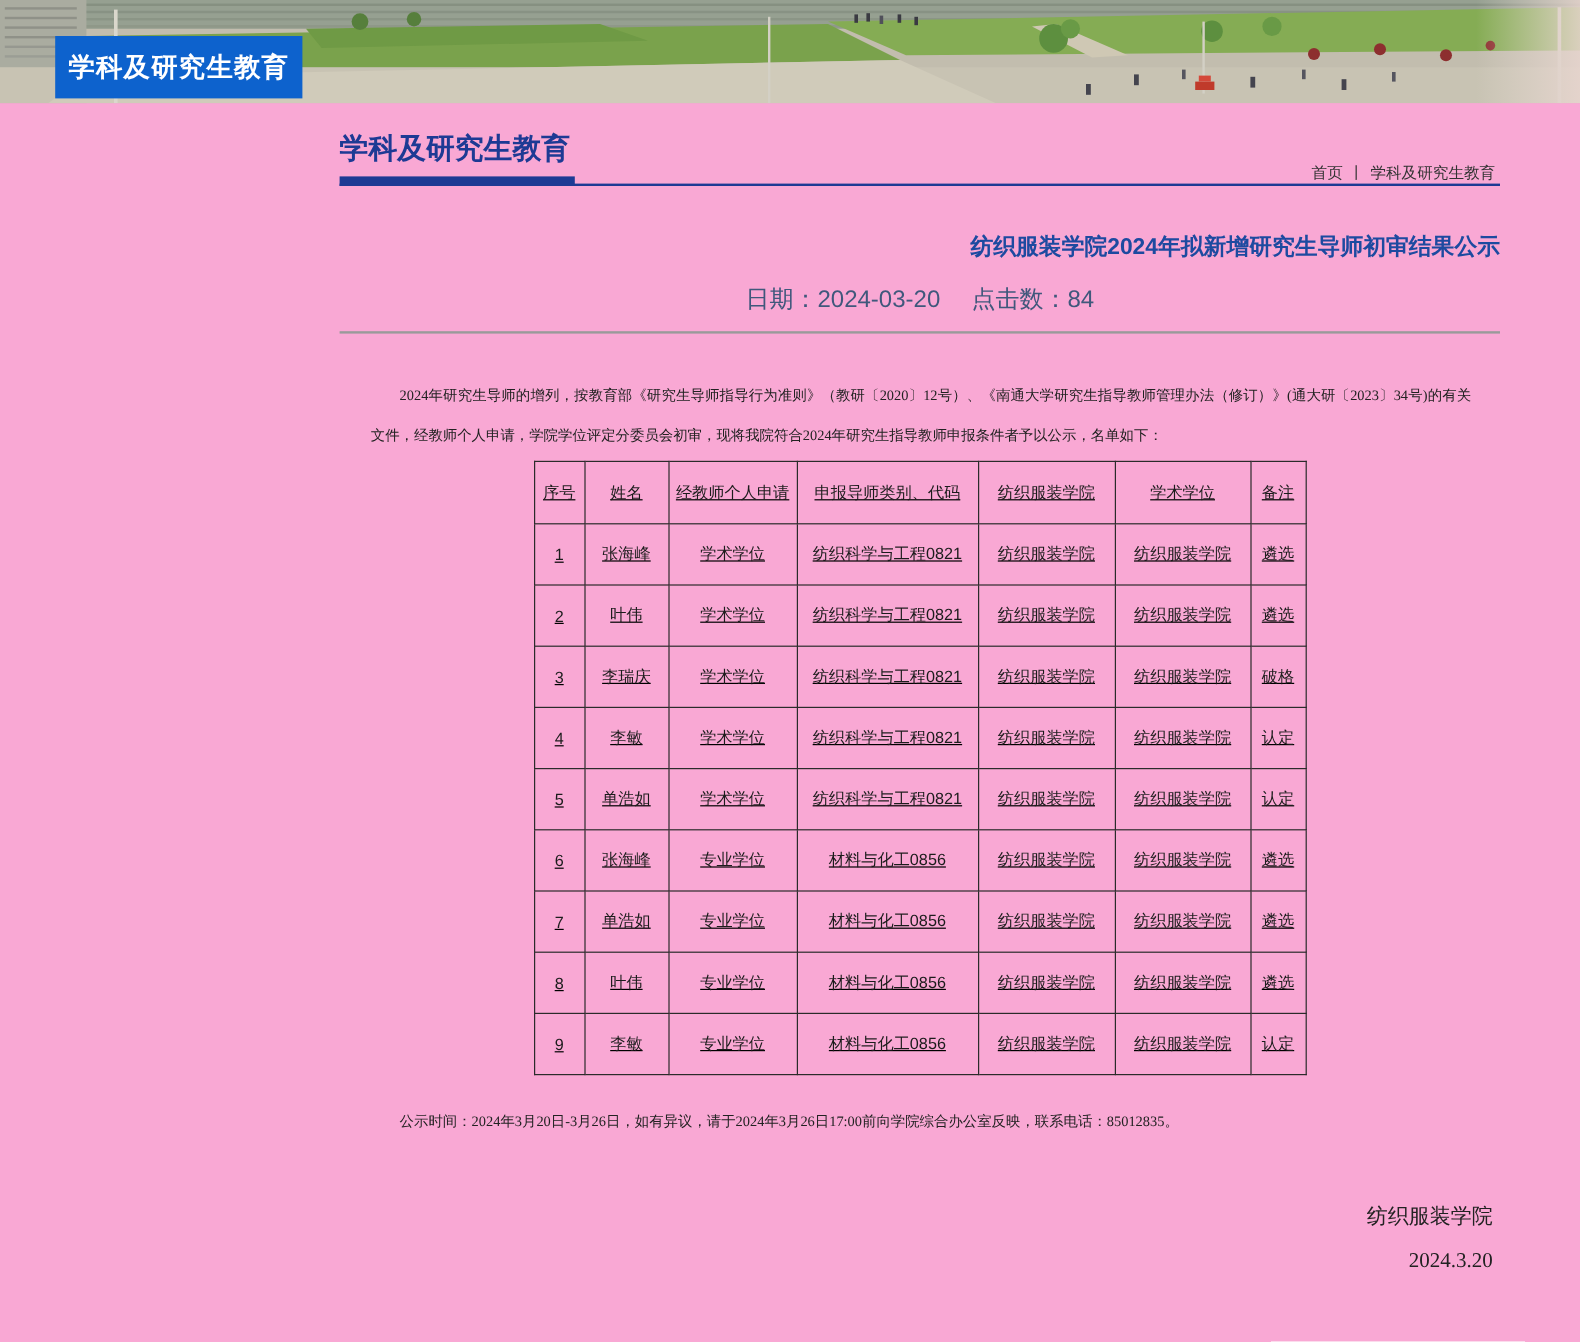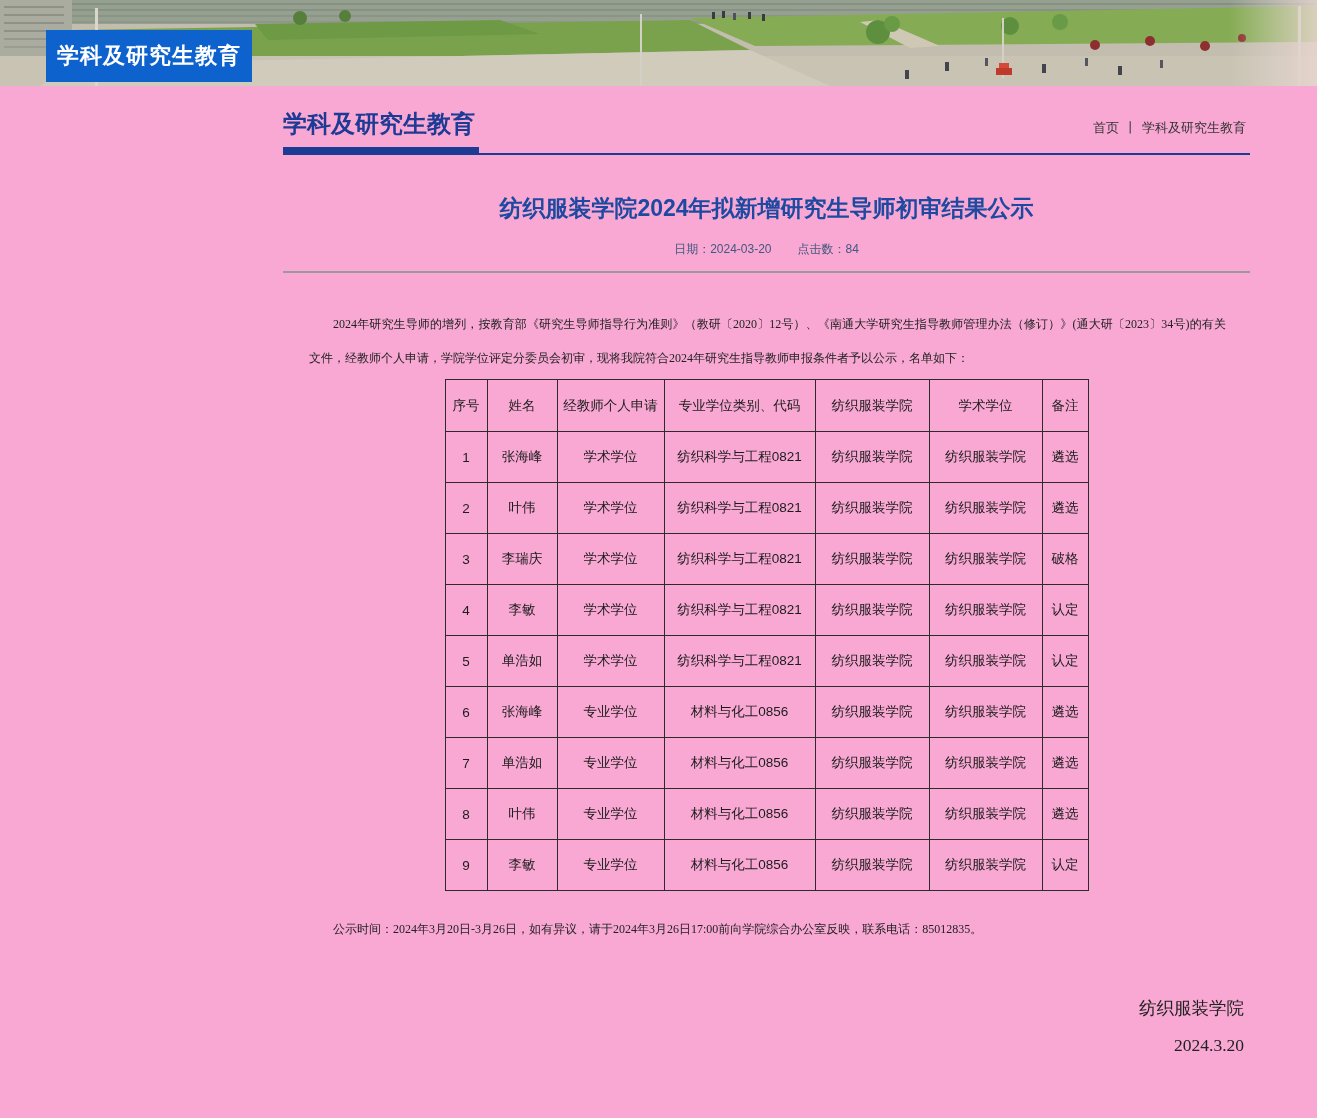--- a/index.html
+++ b/index.html
@@ -15,35 +15,35 @@
     background:#0d62cd; color:#ffffff; display:flex; align-items:center; justify-content:center;
     font-size:22px; font-weight:bold; letter-spacing:1px;
   }
 
   
   .content { width:967px; margin-left:283px; padding-top:22px; }
 
   .page-header { position:relative; border-bottom:2px solid #1d3a94; padding-bottom:13px; }
   .page-title { margin:0; font-size:24px; font-weight:bold; color:#1d3a94; display:inline-block; }
   .thick-bar { position:absolute; left:0; bottom:-2px; width:196px; height:8px; background:#1d3a94; }
-  .breadcrumb { position:absolute; right:4px; bottom:16px; font-size:13px; color:#333333; }
+  .breadcrumb { position:absolute; right:4px; bottom:0; font-size:13px; color:#333333; }
   .breadcrumb a { color:#333333; text-decoration:none; }
   .breadcrumb .sep { margin:0 5px; color:#333333; }
 
-  .article-title { margin:38px 0 0 0; text-align:center; font-size:23px; font-weight:bold; color:#1d4aa0; }
-  .article-meta { margin-top:17px; text-align:center; font-size:12px; color:#40587c; }
+  .article-title { margin:38px 0 0 0; text-align:right; font-size:19px; font-weight:bold; color:#1d4aa0; }
+  .article-meta { margin-top:17px; text-align:center; font-size:20px; color:#40587c; }
   .article-meta .gap { display:inline-block; width:26px; }
   .meta-divider { margin-top:13px; border-top:2px solid #9a9a9a; height:0; }
 
   .body-para {
     margin:34px 24px 0 26px; font-family:"Liberation Serif", serif;
     font-size:12px; line-height:34px; color:#222222; text-indent:2em; text-align:justify;
   }
 
-  table.notice-table { margin:4px auto 0 auto; border-collapse:collapse; table-layout:fixed; }
+  table.notice-table { margin:4px auto 0 auto; border-collapse:collapse; table-layout:fixed;text-decoration:underline; }
   .notice-table th, .notice-table td {
     border:1px solid #2b2b2b; text-align:center; vertical-align:middle;
     font-size:13.5px; font-weight:normal; color:#1c1c1c; padding:0 3px;
   }
   .notice-table th { height:52px; }
   .notice-table td { height:51px; }
   .notice-table th:nth-child(1){width:42px}  .notice-table th:nth-child(2){width:70px}
   .notice-table th:nth-child(3){width:107px} .notice-table th:nth-child(4){width:151px}
   .notice-table th:nth-child(5){width:114px} .notice-table th:nth-child(6){width:113px}
   .notice-table th:nth-child(7){width:46px}
@@ -150,21 +150,21 @@
     <div class="meta-divider"></div>
 
     <p class="body-para">2024年研究生导师的增列，按教育部《研究生导师指导行为准则》（教研〔2020〕12号）、《南通大学研究生指导教师管理办法（修订）》(通大研〔2023〕34号)的有关文件，经教师个人申请，学院学位评定分委员会初审，现将我院符合2024年研究生指导教师申报条件者予以公示，名单如下：</p>
 
     <table class="notice-table">
       <thead>
         <tr>
           <th>序号</th>
           <th>姓名</th>
           <th>经教师个人申请</th>
-          <th>专业学位类别、代码</th>
+          <th>申报导师类别、代码</th>
           <th>纺织服装学院</th>
           <th>学术学位</th>
           <th>备注</th>
         </tr>
       </thead>
       <tbody>
           <tr>
             <td>1</td>
             <td>张海峰</td>
             <td>学术学位</td>

